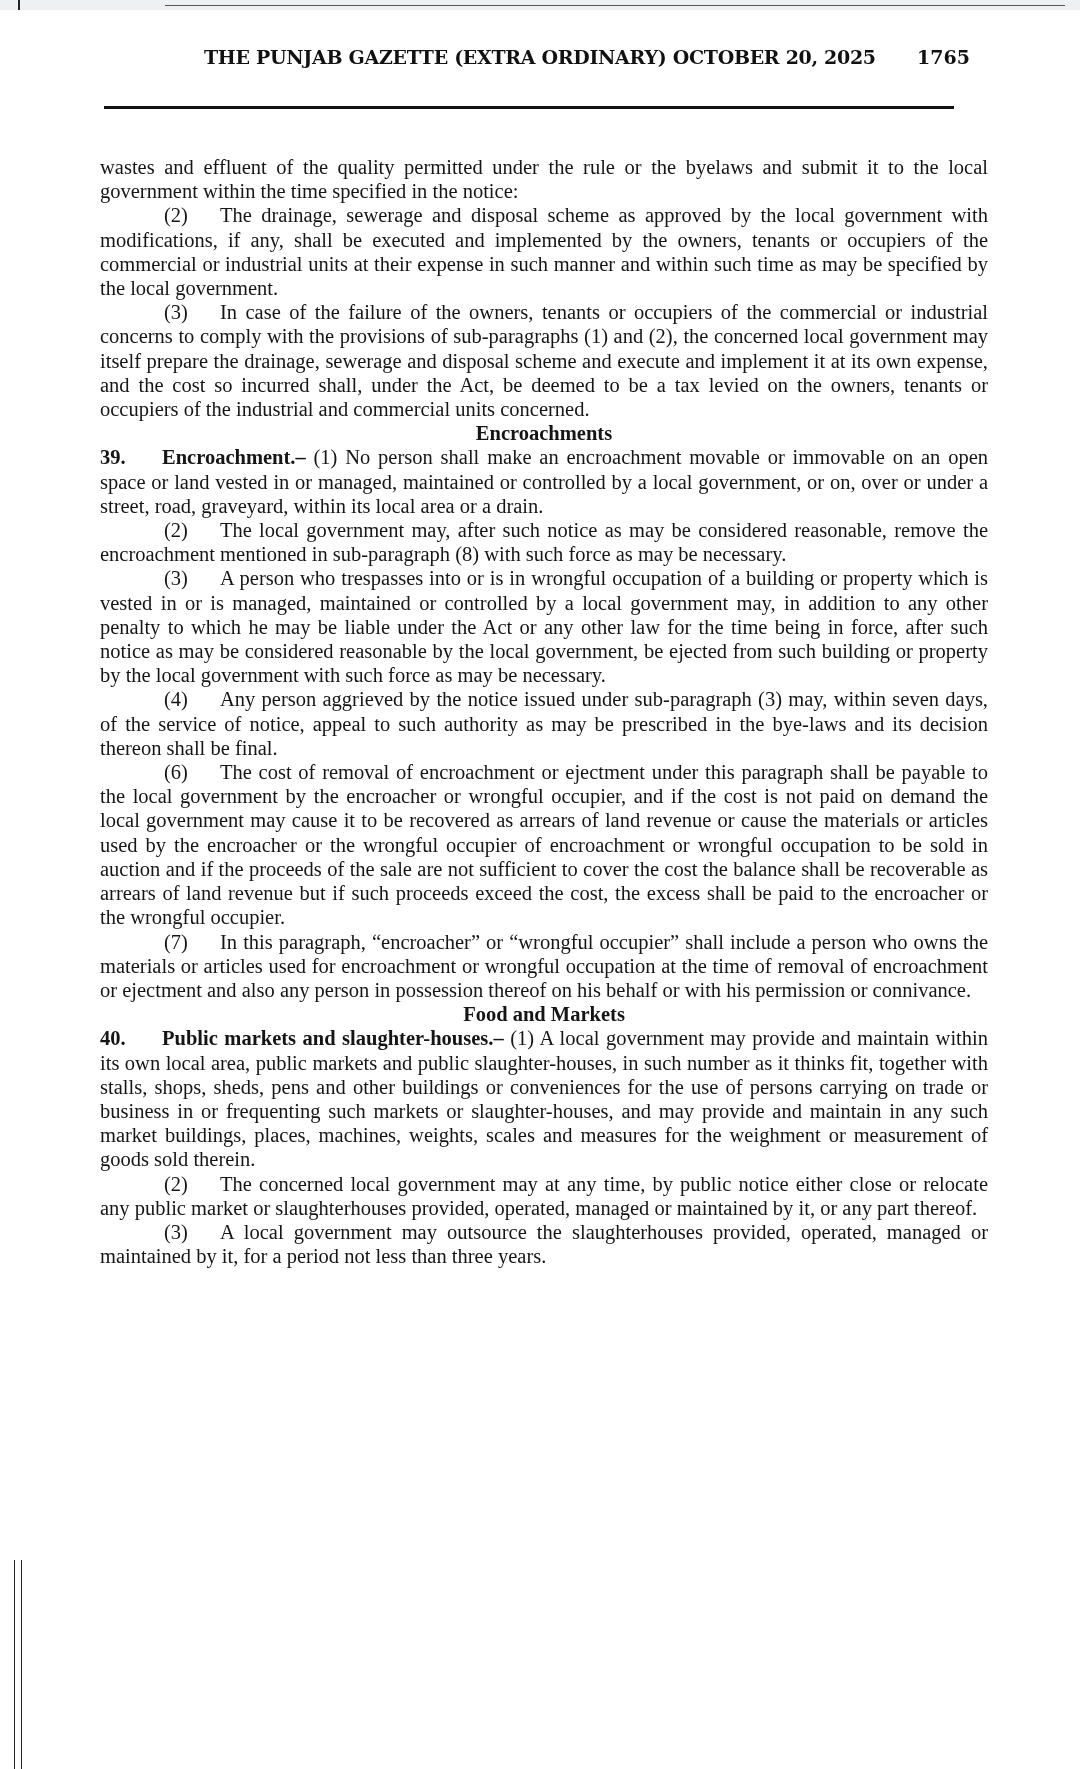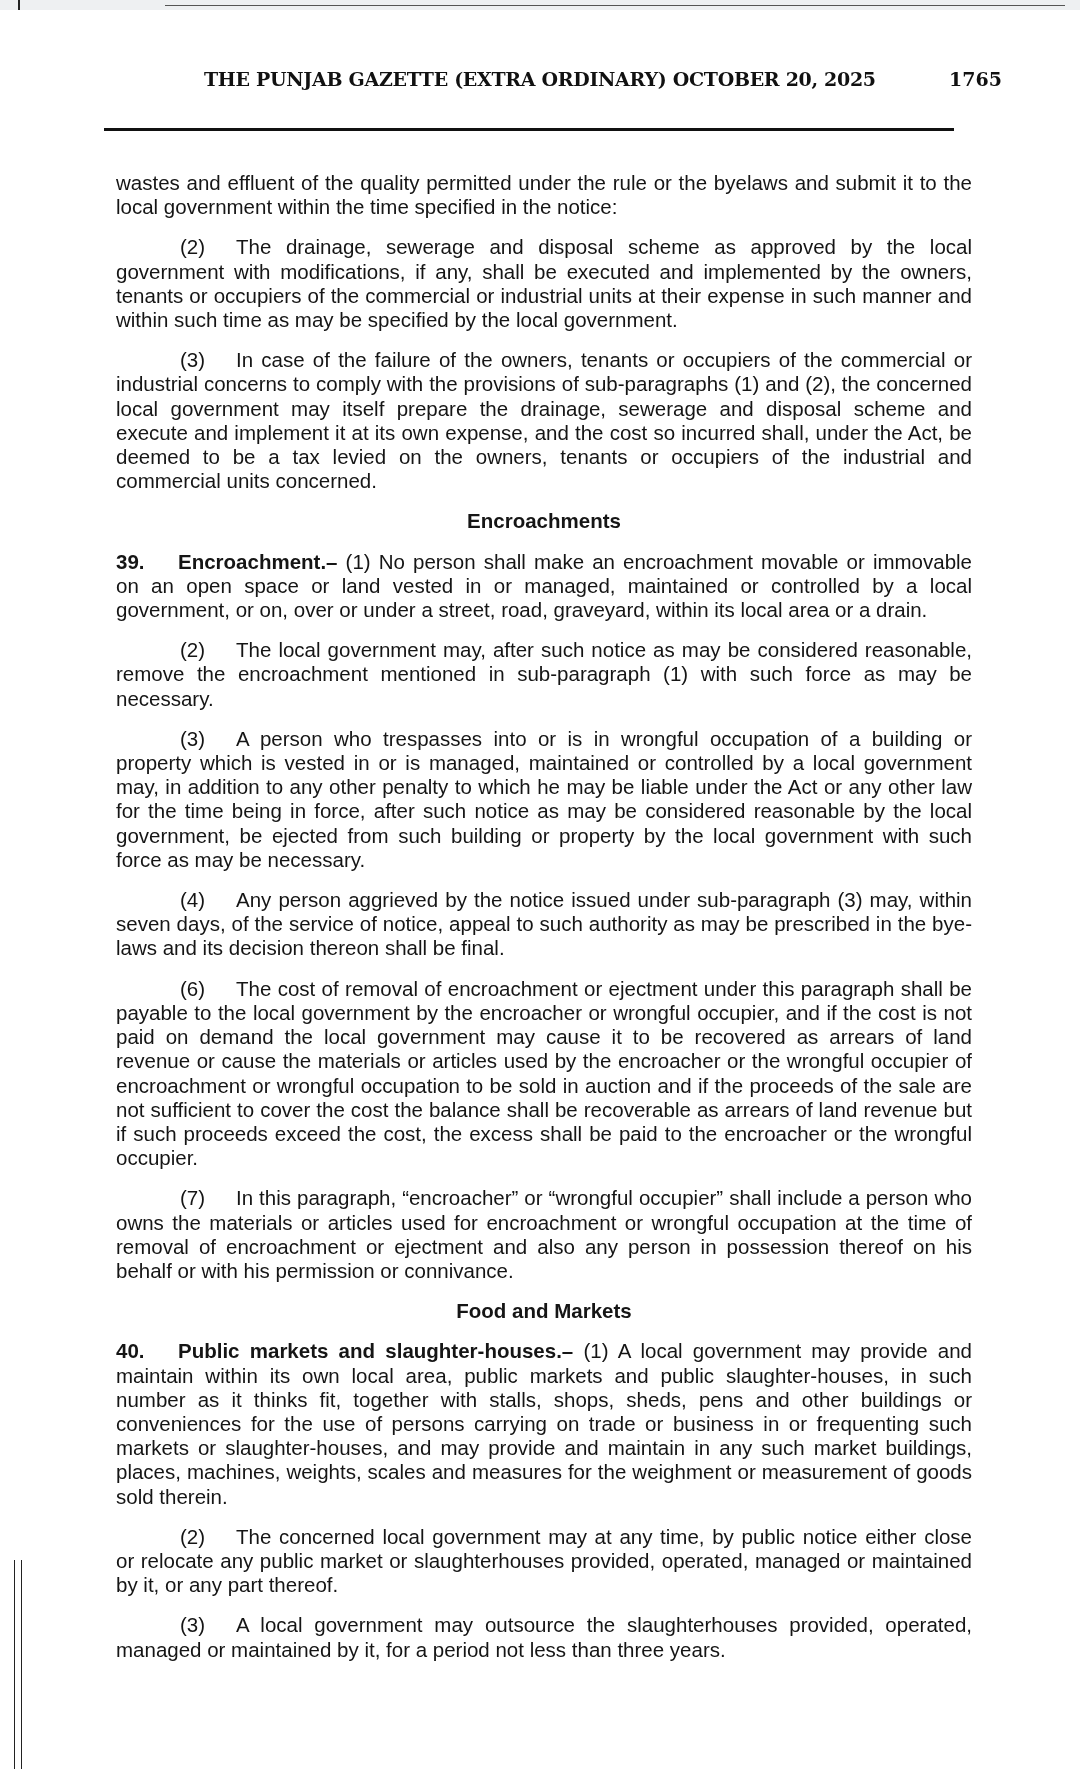--- a/index.html
+++ b/index.html
@@ -10,40 +10,40 @@
   .topbar {
     position:absolute; left:0; top:0; width:1080px; height:10px; background:#eef0f2;
   }
   .topbar-tick { position:absolute; left:18px; top:0; width:2px; height:10px; background:#222; }
   .topbar-rule { position:absolute; left:165px; top:5px; width:900px; height:1px; background:#555; }
   .left-border {
     position:absolute; left:14px; top:1560px; width:6px; height:209px;
     border-left:1px solid #222; border-right:1px solid #222;
   }
   .header {
-    position:absolute; left:100px; top:68px; width:880px; height:62px;
+    position:absolute; left:100px; top:46px; width:880px; height:62px;
   }
   .header-title {
     position:absolute; left:104px; top:0px;
     font-family:"DejaVu Serif", "Liberation Serif", serif; font-weight:bold;
     font-size:19px; letter-spacing:-0.3px; white-space:nowrap; color:#111;
   }
   .page-number {
     position:absolute; left:817px; top:0px;
-    font-family:"DejaVu Serif", "Liberation Serif", serif; font-weight:bold; font-size:19px;margin-left:32px;
+    font-family:"DejaVu Serif", "Liberation Serif", serif; font-weight:bold; font-size:19px;
   }
   .header-rule {
     position:absolute; left:4px; top:60px; width:850px; height:3px; background:#111;
   }
   .body-text {
     position:absolute; left:100px; top:155px; width:888px;
     font-family:"Liberation Sans", sans-serif; font-size:20.5px; line-height:24.2px;
     text-align:justify; color:#151515;
   }
-  .body-text p { margin:16px; }
+  .body-text p { margin:0;font-family:Liberation Serif, serif; }
   .indent { text-indent:64px; }
   .sub { display:inline-block; width:56px; text-indent:0; }
   .heading {
     text-align:center; font-weight:bold; margin:0;
   }
   .sec-num { font-weight:bold; display:inline-block; width:62px; }
   .sec-title { font-weight:bold; }
 </style>
 </head>
 <body>
@@ -59,21 +59,21 @@
   <div class="header-rule"></div>
 </div>
 
 <div class="body-text">
   <p>wastes and effluent of the quality permitted under the rule or the byelaws and submit it to the local government within the time specified in the notice:</p>
   <p class="indent"><span class="sub">(2)</span><span>The drainage, sewerage and disposal scheme as approved by the local government with modifications, if any, shall be executed and implemented by the owners, tenants or occupiers of the commercial or industrial units at their expense in such manner and within such time as may be specified by the local government.</span></p>
   <p class="indent"><span class="sub">(3)</span><span>In case of the failure of the owners, tenants or occupiers of the commercial or industrial concerns to comply with the provisions of sub-paragraphs (1) and (2), the concerned local government may itself prepare the drainage, sewerage and disposal scheme and execute and implement it at its own expense, and the cost so incurred shall, under the Act, be deemed to be a tax levied on the owners, tenants or occupiers of the industrial and commercial units concerned.</span></p>
 
   <p class="heading">Encroachments</p>
   <p><span class="sec-num">39.</span><span class="sec-title">Encroachment.–</span> <span>(1) No person shall make an encroachment movable or immovable on an open space or land vested in or managed, maintained or controlled by a local government, or on, over or under a street, road, graveyard, within its local area or a drain.</span></p>
-  <p class="indent"><span class="sub">(2)</span><span>The local government may, after such notice as may be considered reasonable, remove the encroachment mentioned in sub-paragraph (1) with such force as may be necessary.</span></p>
+  <p class="indent"><span class="sub">(2)</span><span>The local government may, after such notice as may be considered reasonable, remove the encroachment mentioned in sub-paragraph (8) with such force as may be necessary.</span></p>
   <p class="indent"><span class="sub">(3)</span><span>A person who trespasses into or is in wrongful occupation of a building or property which is vested in or is managed, maintained or controlled by a local government may, in addition to any other penalty to which he may be liable under the Act or any other law for the time being in force, after such notice as may be considered reasonable by the local government, be ejected from such building or property by the local government with such force as may be necessary.</span></p>
   <p class="indent"><span class="sub">(4)</span><span>Any person aggrieved by the notice issued under sub-paragraph (3) may, within seven days, of the service of notice, appeal to such authority as may be prescribed in the bye-laws and its decision thereon shall be final.</span></p>
   <p class="indent"><span class="sub">(6)</span><span>The cost of removal of encroachment or ejectment under this paragraph shall be payable to the local government by the encroacher or wrongful occupier, and if the cost is not paid on demand the local government may cause it to be recovered as arrears of land revenue or cause the materials or articles used by the encroacher or the wrongful occupier of encroachment or wrongful occupation to be sold in auction and if the proceeds of the sale are not sufficient to cover the cost the balance shall be recoverable as arrears of land revenue but if such proceeds exceed the cost, the excess shall be paid to the encroacher or the wrongful occupier.</span></p>
   <p class="indent"><span class="sub">(7)</span><span>In this paragraph, “encroacher” or “wrongful occupier” shall include a person who owns the materials or articles used for encroachment or wrongful occupation at the time of removal of encroachment or ejectment and also any person in possession thereof on his behalf or with his permission or connivance.</span></p>
 
   <p class="heading">Food and Markets</p>
   <p><span class="sec-num">40.</span><span class="sec-title">Public markets and slaughter-houses.–</span> <span>(1) A local government may provide and maintain within its own local area, public markets and public slaughter-houses, in such number as it thinks fit, together with stalls, shops, sheds, pens and other buildings or conveniences for the use of persons carrying on trade or business in or frequenting such markets or slaughter-houses, and may provide and maintain in any such market buildings, places, machines, weights, scales and measures for the weighment or measurement of goods sold therein.</span></p>
   <p class="indent"><span class="sub">(2)</span><span>The concerned local government may at any time, by public notice either close or relocate any public market or slaughterhouses provided, operated, managed or maintained by it, or any part thereof.</span></p>
   <p class="indent"><span class="sub">(3)</span><span>A local government may outsource the slaughterhouses provided, operated, managed or maintained by it, for a period not less than three years.</span></p>
 </div>

